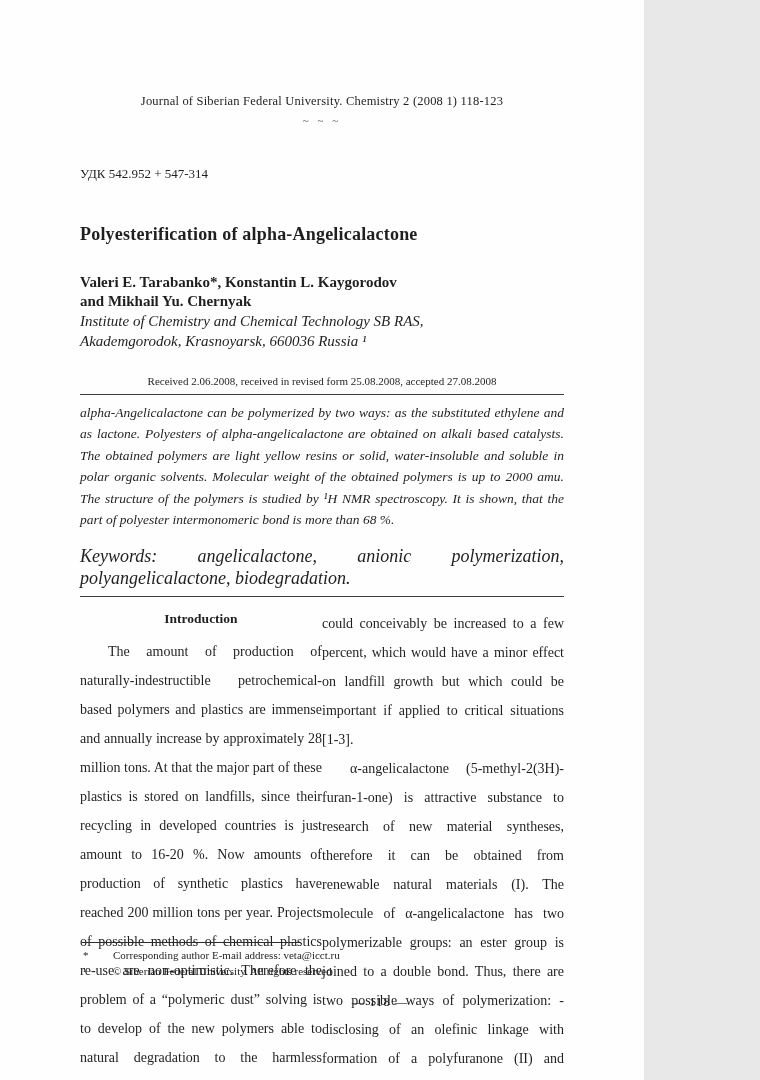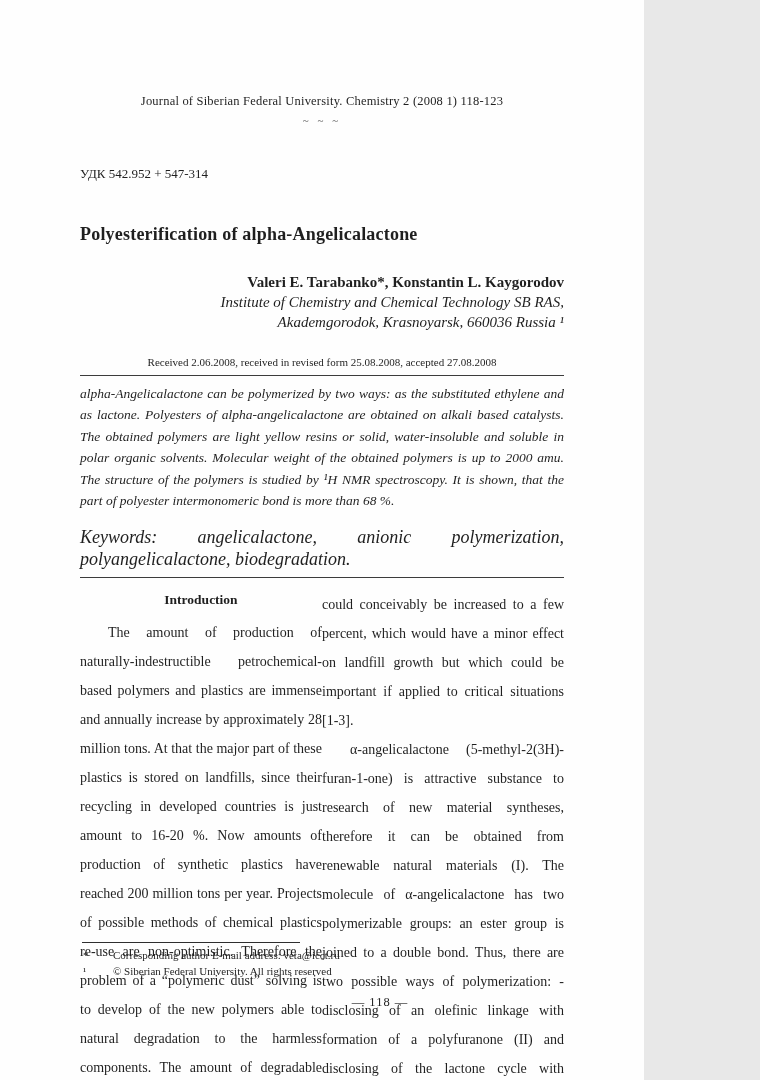--- a/index.html
+++ b/index.html
@@ -10,21 +10,21 @@
     color:#1f1f1f;
     font-family:"Liberation Serif","DejaVu Serif",serif;
     box-sizing:border-box;
     padding:94px 80px 0 80px;
     overflow:hidden;
   }
   .journal-line{font-size:12.5px;text-align:center;letter-spacing:.2px;}
   .ornament{font-size:11px;text-align:center;margin-top:5px;color:#555;letter-spacing:3px;}
   .udk{font-size:13px;margin-top:40px;}
   .paper-title{font-size:18px;font-weight:bold;margin-top:42px;letter-spacing:.2px;}
-  .authors{margin-top:28px;text-align:right;}
+  .authors{margin-top:28px;}
   .authors .author-line{font-size:15px;font-weight:bold;line-height:19px;}
   .authors .affil-line{font-size:15px;font-style:italic;line-height:20px;}
   .authors .affil-line:first-of-type{margin-top:6px;}
   .received{font-size:11px;text-align:center;margin-top:24px;}
   .rule{border:none;border-top:1.6px solid #3c3c3c;margin:7px 0 0 0;}
   .abstract{font-style:italic;font-size:13.5px;line-height:21.4px;text-align:justify;margin-top:7px;}
   .abstract p{margin:0;}
   .keywords{font-style:italic;font-size:18px;margin-top:16px;}
   .columns{display:flex;margin-top:12px;}
   .col{width:292px;box-sizing:border-box;}
@@ -44,20 +44,21 @@
 
   <div class="journal-line">Journal of Siberian Federal University. Chemistry 2 (2008 1) 118-123</div>
   <div class="ornament">~ ~ ~</div>
 
   <div class="udk">УДК 542.952 + 547-314</div>
 
   <h1 class="paper-title" style="margin-bottom:0;">Polyesterification of alpha-Angelicalactone</h1>
 
   <div class="authors">
     <div class="author-line">Valeri E. Tarabanko*, Konstantin L. Kaygorodov</div>
+    <div class="author-line">and Mikhail Yu. Chernyak</div>
     <div class="affil-line">Institute of Chemistry and Chemical Technology SB RAS,</div>
     <div class="affil-line">Akademgorodok, Krasnoyarsk, 660036 Russia ¹</div>
   </div>
 
   <div class="received">Received 2.06.2008, received in revised form 25.08.2008, accepted 27.08.2008</div>
 
   <hr class="rule">
 
   <div class="abstract">
     <p>alpha-Angelicalactone can be polymerized by two ways: as the substituted ethylene and as lactone. Polyesters of alpha-angelicalactone are obtained on alkali based catalysts. The obtained polymers are light yellow resins or solid, water-insoluble and soluble in polar organic solvents. Molecular weight of the obtained polymers is up to 2000 amu. The structure of the polymers is studied by ¹H NMR spectroscopy. It is shown, that the part of polyester intermonomeric bond is more than 68 %.</p>

